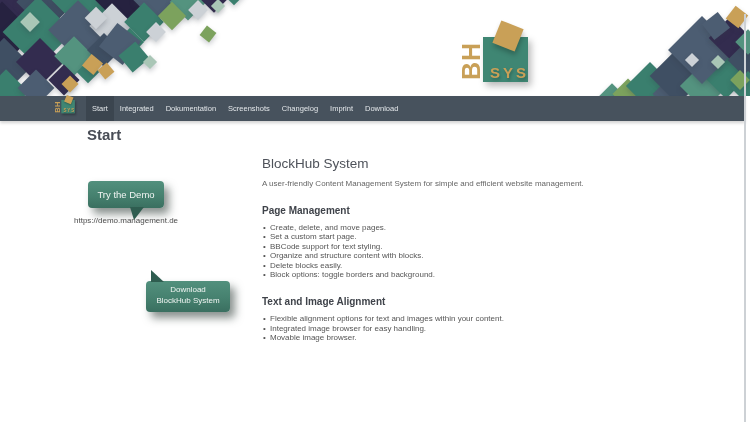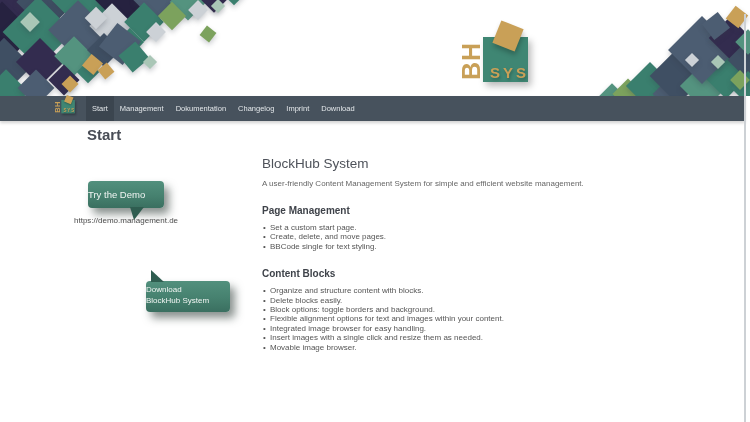--- a/index.html
+++ b/index.html
@@ -28,21 +28,21 @@
       z-index:5;box-shadow:0 2px 3px rgba(0,0,0,.18);}
   #logo-mini{left:52px;top:0;transform:scale(.30);transform-origin:0 0;}
   #nav-items{display:flex;align-items:stretch;height:25px;padding-left:86px;}
   .nav-item{color:#e3e7ea;font-size:7.5px;line-height:25px;padding:0 6px;
       text-decoration:none;white-space:nowrap;cursor:pointer;}
   .nav-item.active{background:var(--nav_active);}
 
   
   h1{position:absolute;left:87px;top:126px;margin:0;font-size:15px;color:#484c55;z-index:2;}
 
-  .bubble{position:absolute;z-index:2;color:#f1f5f3;cursor:pointer;
+  .bubble{position:absolute;z-index:2;color:#f1f5f3;text-align:center;cursor:pointer;
       background:linear-gradient(180deg,#52907d 0%,var(--button) 55%,#3a6f60 100%);
       border-radius:4px;box-shadow:5px 6px 8px rgba(40,55,50,.55);}
   #demo-btn{left:88px;top:181px;width:76px;height:27px;line-height:27px;font-size:9.5px;}
   #demo-btn .tail{position:absolute;bottom:-12px;left:55%;width:0;height:0;
       border-top:13px solid var(--button_dark);border-left:4px solid transparent;
       border-right:10px solid transparent;}
   #demo-url{position:absolute;left:74px;top:216px;font-size:8px;color:#4c4c4c;z-index:2;cursor:pointer;}
   #download-btn{left:146px;top:281px;width:84px;padding:4px 0 5px;font-size:8px;line-height:1.35;}
   #download-btn .l1,#download-btn .l2{display:block;}
   #download-btn .tail{position:absolute;top:-11px;left:5px;width:0;height:0;
@@ -129,22 +129,23 @@
 
 <nav>
   <div class="logo" id="logo-mini">
     <div class="teal-sq"></div>
     <div class="bh">BH</div>
     <div class="sys">SYS</div>
     <div class="gold-sq"></div>
   </div>
   <div id="nav-items">
       <a class="nav-item active">Start</a>
-      <a class="nav-item">Management</a>
+      <a class="nav-item">Integrated</a>
       <a class="nav-item">Dokumentation</a>
+      <a class="nav-item">Screenshots</a>
       <a class="nav-item">Changelog</a>
       <a class="nav-item">Imprint</a>
       <a class="nav-item">Download</a>
     </div>
 </nav>
 
 <h1>Start</h1>
 
 <div class="bubble" id="demo-btn">
   <span>Try the Demo</span>
@@ -158,34 +159,33 @@
   <span class="l2">BlockHub System</span>
   <i class="tail"></i>
 </div>
 
 <section class="right-col">
   <h2>BlockHub System</h2>
   <p>A user-friendly Content Management System for simple and efficient website management.</p>
   <div id="features">
       <h3>Page Management</h3>
       <ul>
+        <li>Create, delete, and move pages.</li>
         <li>Set a custom start page.</li>
-        <li>Create, delete, and move pages.</li>
-        <li>BBCode single for text styling.</li>
+        <li>BBCode support for text styling.</li>
       </ul>
-      <h3>Content Blocks</h3>
       <ul>
         <li>Organize and structure content with blocks.</li>
         <li>Delete blocks easily.</li>
         <li>Block options: toggle borders and background.</li>
       </ul>
+      <h3>Text and Image Alignment</h3>
       <ul>
         <li>Flexible alignment options for text and images within your content.</li>
       </ul>
       <ul>
         <li>Integrated image browser for easy handling.</li>
-        <li>Insert images with a single click and resize them as needed.</li>
         <li>Movable image browser.</li>
       </ul>
     </div>
 </section>
 
 <div id="window-edge"></div>
 
 </body></html>

